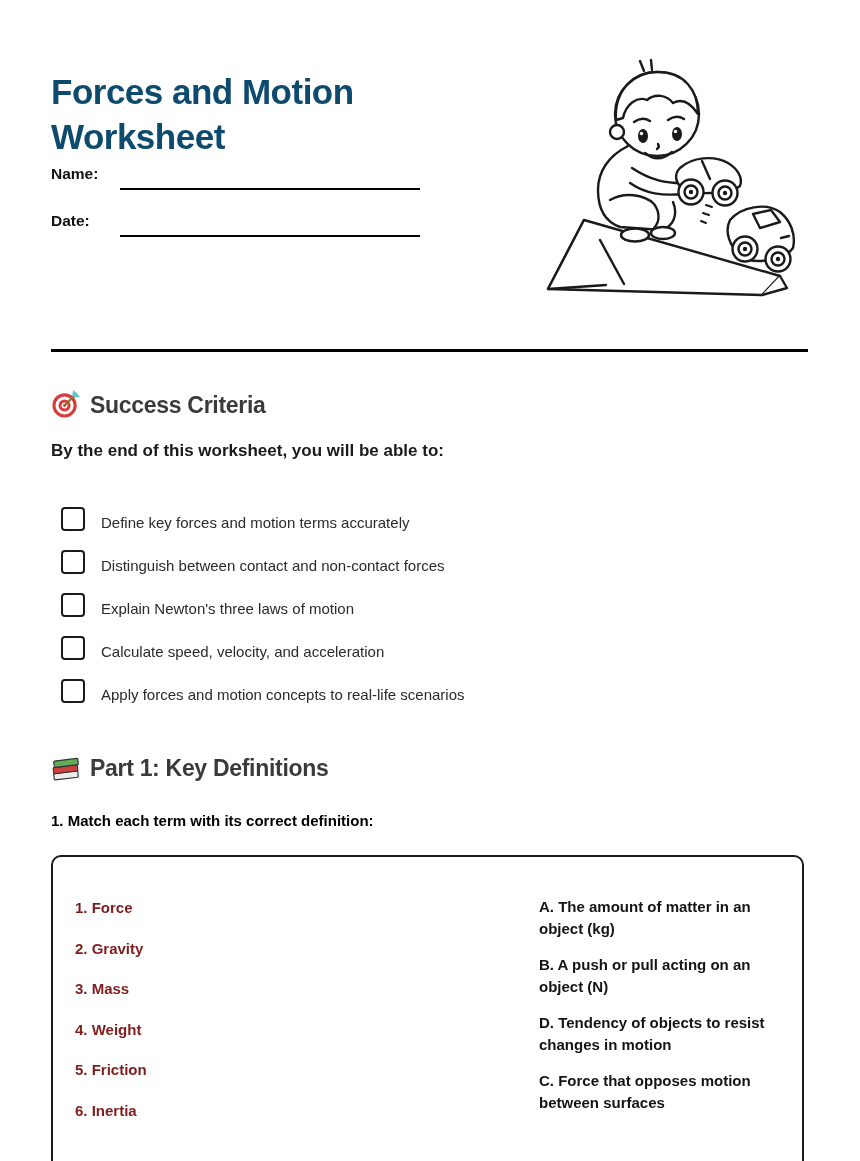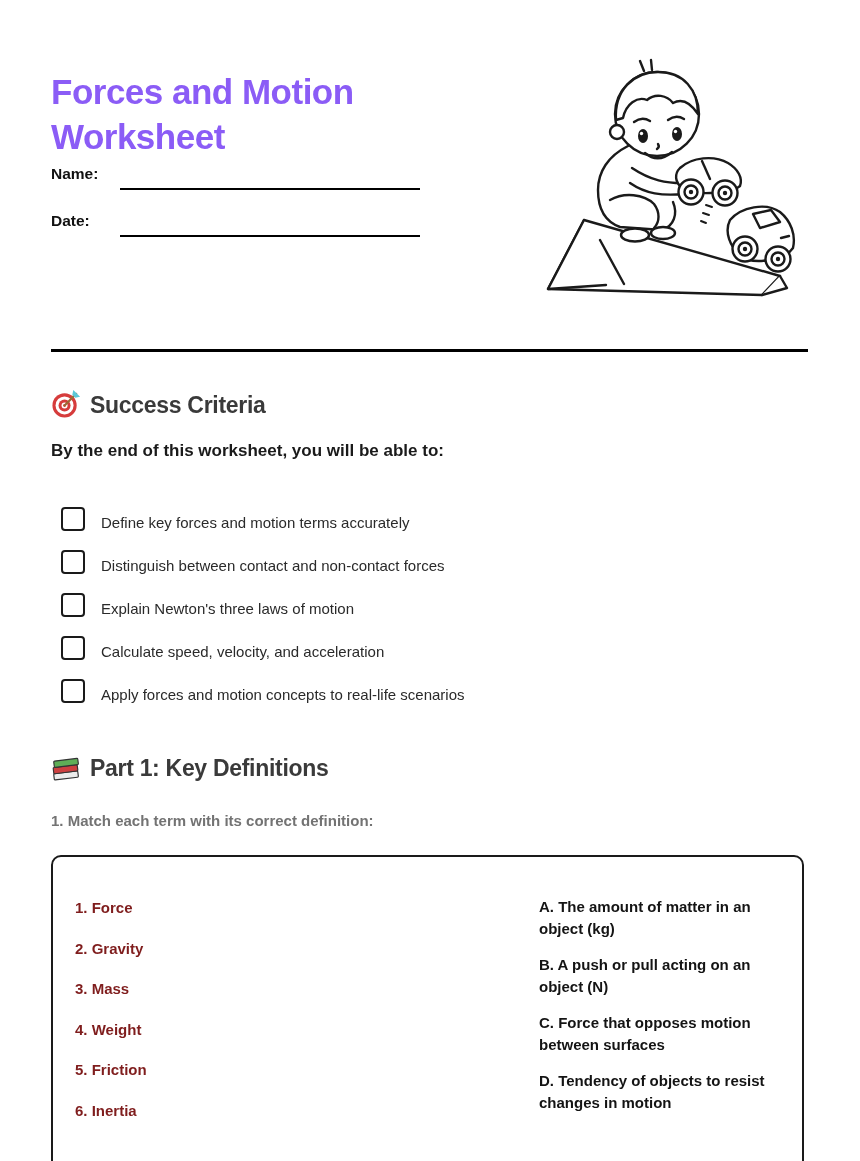--- a/index.html
+++ b/index.html
@@ -3,36 +3,36 @@
 <meta charset="utf-8">
 <style>
   html,body{margin:0;padding:0;background:#fff;}
   #page{
     position:relative;width:860px;height:1161px;background:#ffffff;
     font-family:"Liberation Sans",sans-serif;color:#1c1c1c;overflow:hidden;
   }
   .abs{position:absolute;}
   .title{
     left:51px;top:46px;width:440px;
-    font-size:35px;line-height:45px;font-weight:700;color:#8b5cf6;letter-spacing:-0.5px;
+    font-size:35px;line-height:45px;font-weight:700;color:#0c4a6e;letter-spacing:-0.5px;
   }
   .field-label{font-size:15.5px;font-weight:700;color:#111;}
   .field-line{
     height:0;border-bottom:2px solid #000;width:300px;
   }
   .divider{left:51px;top:349px;width:757px;height:3px;background:#000;}
   .section-head{display:flex;align-items:center;gap:8px;}
   .section-head .txt{font-size:23px;font-weight:700;color:#3a3a3a;letter-spacing:-0.3px;}
   .intro{font-size:17px;font-weight:700;color:#1a1a1a;}
   .check-row{position:absolute;left:61px;display:flex;align-items:flex-end;gap:16px;height:22px;}
   .checkbox{
     width:20px;height:20px;border:2.5px solid #1a1a1a;border-radius:4px;background:#fff;flex:0 0 auto;
   }
   .check-label{font-size:15px;color:#2a2a2a;white-space:nowrap;}
-  .prompt{font-size:15px;font-weight:700;color:#737373;}
+  .prompt{font-size:15px;font-weight:700;color:#000000;}
   .match-box{
     left:51px;top:855px;width:753px;height:360px;
     border:2px solid #1a1a1a;border-radius:10px;background:#fff;box-sizing:border-box;
   }
   .terms-col{position:absolute;left:22px;top:41px;}
   .term{font-size:15px;font-weight:700;color:#7f1d1d;line-height:20px;margin-bottom:20.5px;}
   .defs-col{position:absolute;left:486px;top:39px;width:252px;}
   .def{font-size:15px;font-weight:700;color:#141414;line-height:22px;margin-bottom:14px;}
   svg{display:block;}
 </style>
@@ -178,18 +178,18 @@
       <div class="term">1. Force</div>
       <div class="term">2. Gravity</div>
       <div class="term">3. Mass</div>
       <div class="term">4. Weight</div>
       <div class="term">5. Friction</div>
       <div class="term">6. Inertia</div>
     </div>
     <div class="defs-col">
       <div class="def">A. The amount of matter in an object (kg)</div>
       <div class="def">B. A push or pull acting on an object (N)</div>
+      <div class="def">D. Tendency of objects to resist changes in motion</div>
       <div class="def">C. Force that opposes motion between surfaces</div>
-      <div class="def">D. Tendency of objects to resist changes in motion</div>
     </div>
   </div>
 
 </div>
 
 </body></html>

